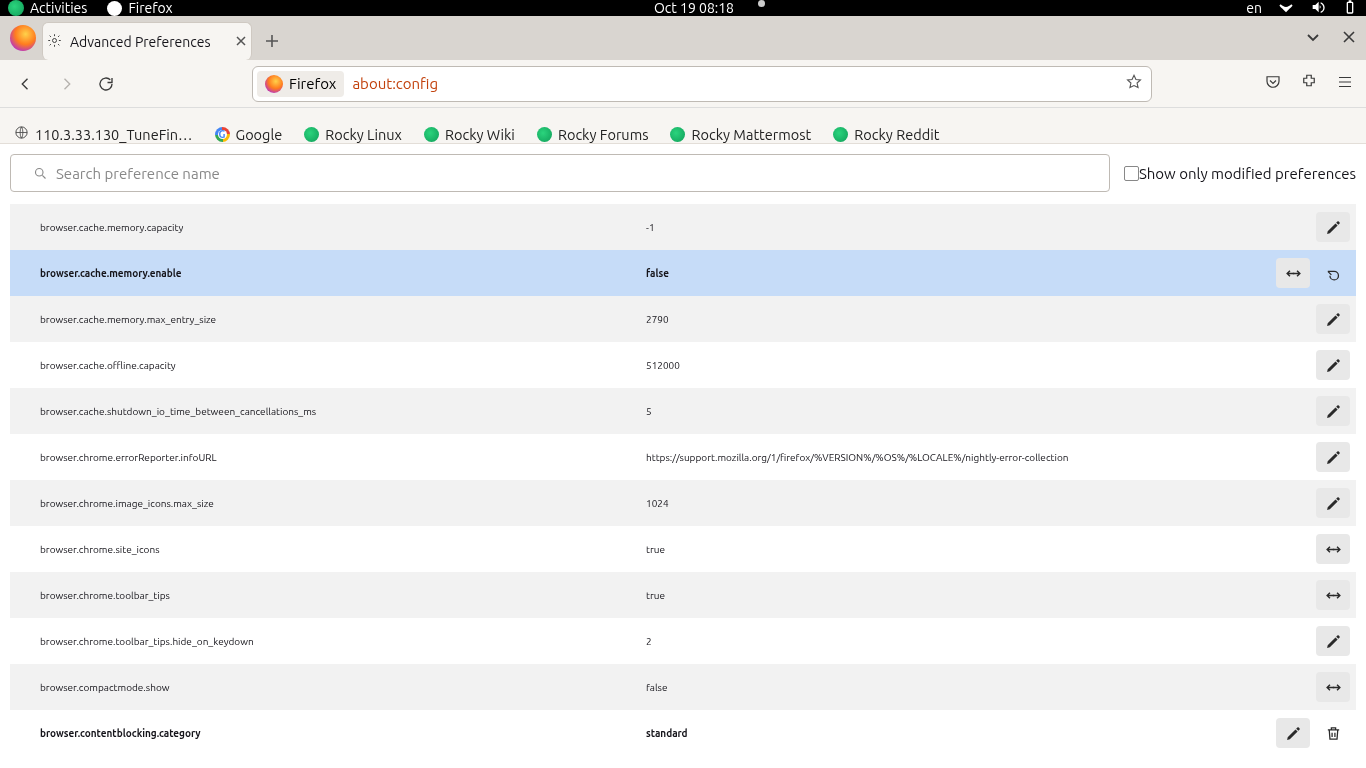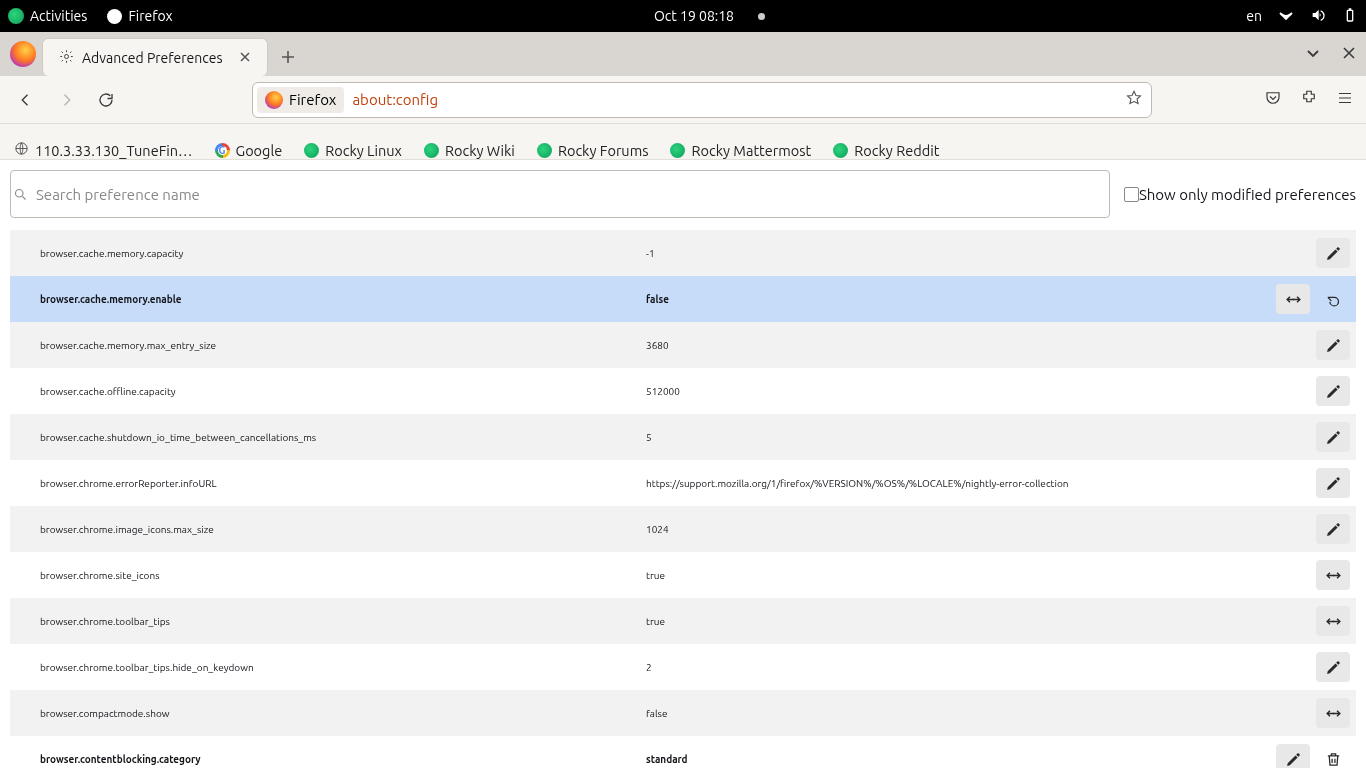--- a/index.html
+++ b/index.html
@@ -1,32 +1,32 @@
 <!DOCTYPE html>
 <html><head>
 <meta charset="utf-8">
 <style>
 * { margin: 0; padding: 0; box-sizing: border-box; font-family: -apple-system, "Segoe UI", Ubuntu, Cantarell, sans-serif; }
 body { width: 1366px; height: 768px; overflow: hidden; background: #fff; display: flex; flex-direction: column; }
 
 
-.topbar { height: 32px; background: #000; color: #fff; display: flex; align-items: center; padding: 0 8px; font-size: 14px; }
+.topbar { height: 16px; background: #000; color: #fff; display: flex; align-items: center; padding: 0 8px; font-size: 14px; }
 .topbar-left { display: flex; align-items: center; gap: 20px; }
 .topbar-item { display: flex; align-items: center; gap: 6px; }
-.topbar-center { flex: 1; display: flex; justify-content: center; align-items: center; gap: 24px; }
+.topbar-center { flex: 1; display: flex; justify-content: center; align-items: flex-start; gap: 24px; }
 .topbar-right { display: flex; align-items: center; gap: 16px; }
 .rocky-icon { width:16px; height:16px; border-radius:50%; background: radial-gradient(circle at 40% 40%, #2bd47d, #0f9d58); display:inline-block; }
 .ff-icon-top { width:15px; height:15px; border-radius:50%; background:#fff; display:inline-block; position:relative; }
 .dot { width:7px; height:7px; border-radius:50%; background:#ccc; display:inline-block; }
 .sys-icon svg { width:16px; height:16px; fill:#fff; }
 
 
 .tab-strip { height: 44px; background: #d9d5d0; display:flex; align-items:center; padding: 0 10px; gap:6px; }
 .ff-badge { width:26px; height:26px; border-radius:50%; background: radial-gradient(circle at 60% 35%, #ffd24a, #ff7c1f 45%, #c13cae 75%, #5b1fb0); flex-shrink:0; }
-.tab { height:38px; background:#f7f5f2; border-radius:6px; display:flex; align-items:center; padding:0 16px; gap:8px; font-size:14px; color:#15141a; min-width:210px; margin-top:6px; border:1px solid #cfc9c2; border-bottom:none; }
+.tab { height:38px; background:#f7f5f2; border-radius:6px; display:flex; align-items:center; padding:0 4px; gap:8px; font-size:14px; color:#15141a; min-width:210px; margin-top:6px; border:1px solid #cfc9c2; border-bottom:none; }
 .tab .gear svg{ width:15px; height:15px; stroke:#444; fill:none; }
 .tab .close svg{ width:12px; height:12px; stroke:#555; }
 .newtab { width:28px; height:28px; display:flex; align-items:center; justify-content:center; margin-top:6px; }
 .newtab svg{ width:14px; height:14px; stroke:#555; }
 .tab-strip-right { margin-left:auto; display:flex; align-items:center; gap:22px; }
 .chev svg, .win-close svg{ width:14px; height:14px; stroke:#3a3a3a; }
 
 .nav-toolbar { height:48px; background:#f7f5f2; display:flex; align-items:center; padding:0 12px; gap:12px; border-bottom:1px solid #ddd; }
 .nav-btn { width:28px; height:28px; display:flex; align-items:center; justify-content:center; }
 .nav-btn svg{ width:18px; height:18px; stroke:#3a3a3a; fill:none; stroke-width:1.8; }
@@ -43,21 +43,21 @@
 .bm-item { display:flex; align-items:center; gap:6px; white-space:nowrap; }
 .bm-item .globe svg{ width:15px; height:15px; stroke:#444; fill:none; }
 .rocky-sm{ width:15px; height:15px; border-radius:50%; background: radial-gradient(circle at 40% 40%, #2bd47d, #0f9d58); display:inline-block; }
 .google-g { width:15px; height:15px; font-size:12px; font-weight:bold; display:flex; align-items:center; justify-content:center; background: conic-gradient(#ea4335 0 25%, #fbbc05 0 50%, #34a853 0 75%, #4285f4 0 100%); border-radius:50%; color:#fff; position:relative; }
 .google-g::after{ content:""; position:absolute; inset:3px; background:#fff; border-radius:50%; }
 .google-g span{ position:relative; z-index:1; color:#4285f4; font-size:10px; }
 
 
 .config-area { flex:1; overflow:hidden; display:flex; flex-direction:column; }
 .search-row { padding:10px 10px 8px 10px; display:flex; align-items:center; gap:14px; }
-.search-box { flex:1; height:48px; border:1px solid #bfbab4; border-radius:4px; display:flex; align-items:center; padding:0 2px; gap:8px; }
+.search-box { flex:1; height:38px; border:1px solid #bfbab4; border-radius:4px; display:flex; align-items:center; padding:0 22px; gap:8px; }
 .search-box svg{ width:15px; height:15px; stroke:#888; fill:none; }
 .search-box input{ border:none; outline:none; font-size:15px; flex:1; background:transparent; color:#333; }
 .search-box input::placeholder{ color:#888; }
 .modcheck { display:flex; align-items:center; gap:0; font-size:15px; color:#15141a; }
 .modcheck .cbox{ width:15px; height:15px; border:1px solid #888; border-radius:2px; }
 
 .pref-list { flex:1; overflow:hidden; padding: 0 10px 0 10px; }
 .pref-row { display:flex; align-items:center; min-height:40px; padding:8px 0 8px 30px; font-size:10px; color:#15141a; }
 .pref-row:nth-child(even){ background:#f2f2f2; }
 .pref-row.modified { font-weight:700; }
@@ -255,21 +255,21 @@
           </div>
           <div class="act-btn plain reset">
             <svg viewBox="0 0 24 24">
               <path d="M9 14l-5-5M4 9h9a6 6 0 1 1-6 6"></path>
             </svg>
           </div>
         </div>
       </div>
       <div class="pref-row">
         <div class="pref-name">browser.cache.memory.max_entry_size</div>
-        <div class="pref-value">3680</div>
+        <div class="pref-value">2790</div>
         <div class="pref-actions">
           <div class="act-btn">
             <svg viewBox="0 0 24 24">
               <path d="M3 21l3.8-.8 11-11-3-3-11 11L3 21zM17.4 3.6a1.5 1.5 0 0 1 2.1 0l.9.9a1.5 1.5 0 0 1 0 2.1l-1.6 1.6-3-3 1.6-1.6z"></path>
             </svg>
           </div>
         </div>
       </div>
       <div class="pref-row">
         <div class="pref-name">browser.cache.offline.capacity</div>

